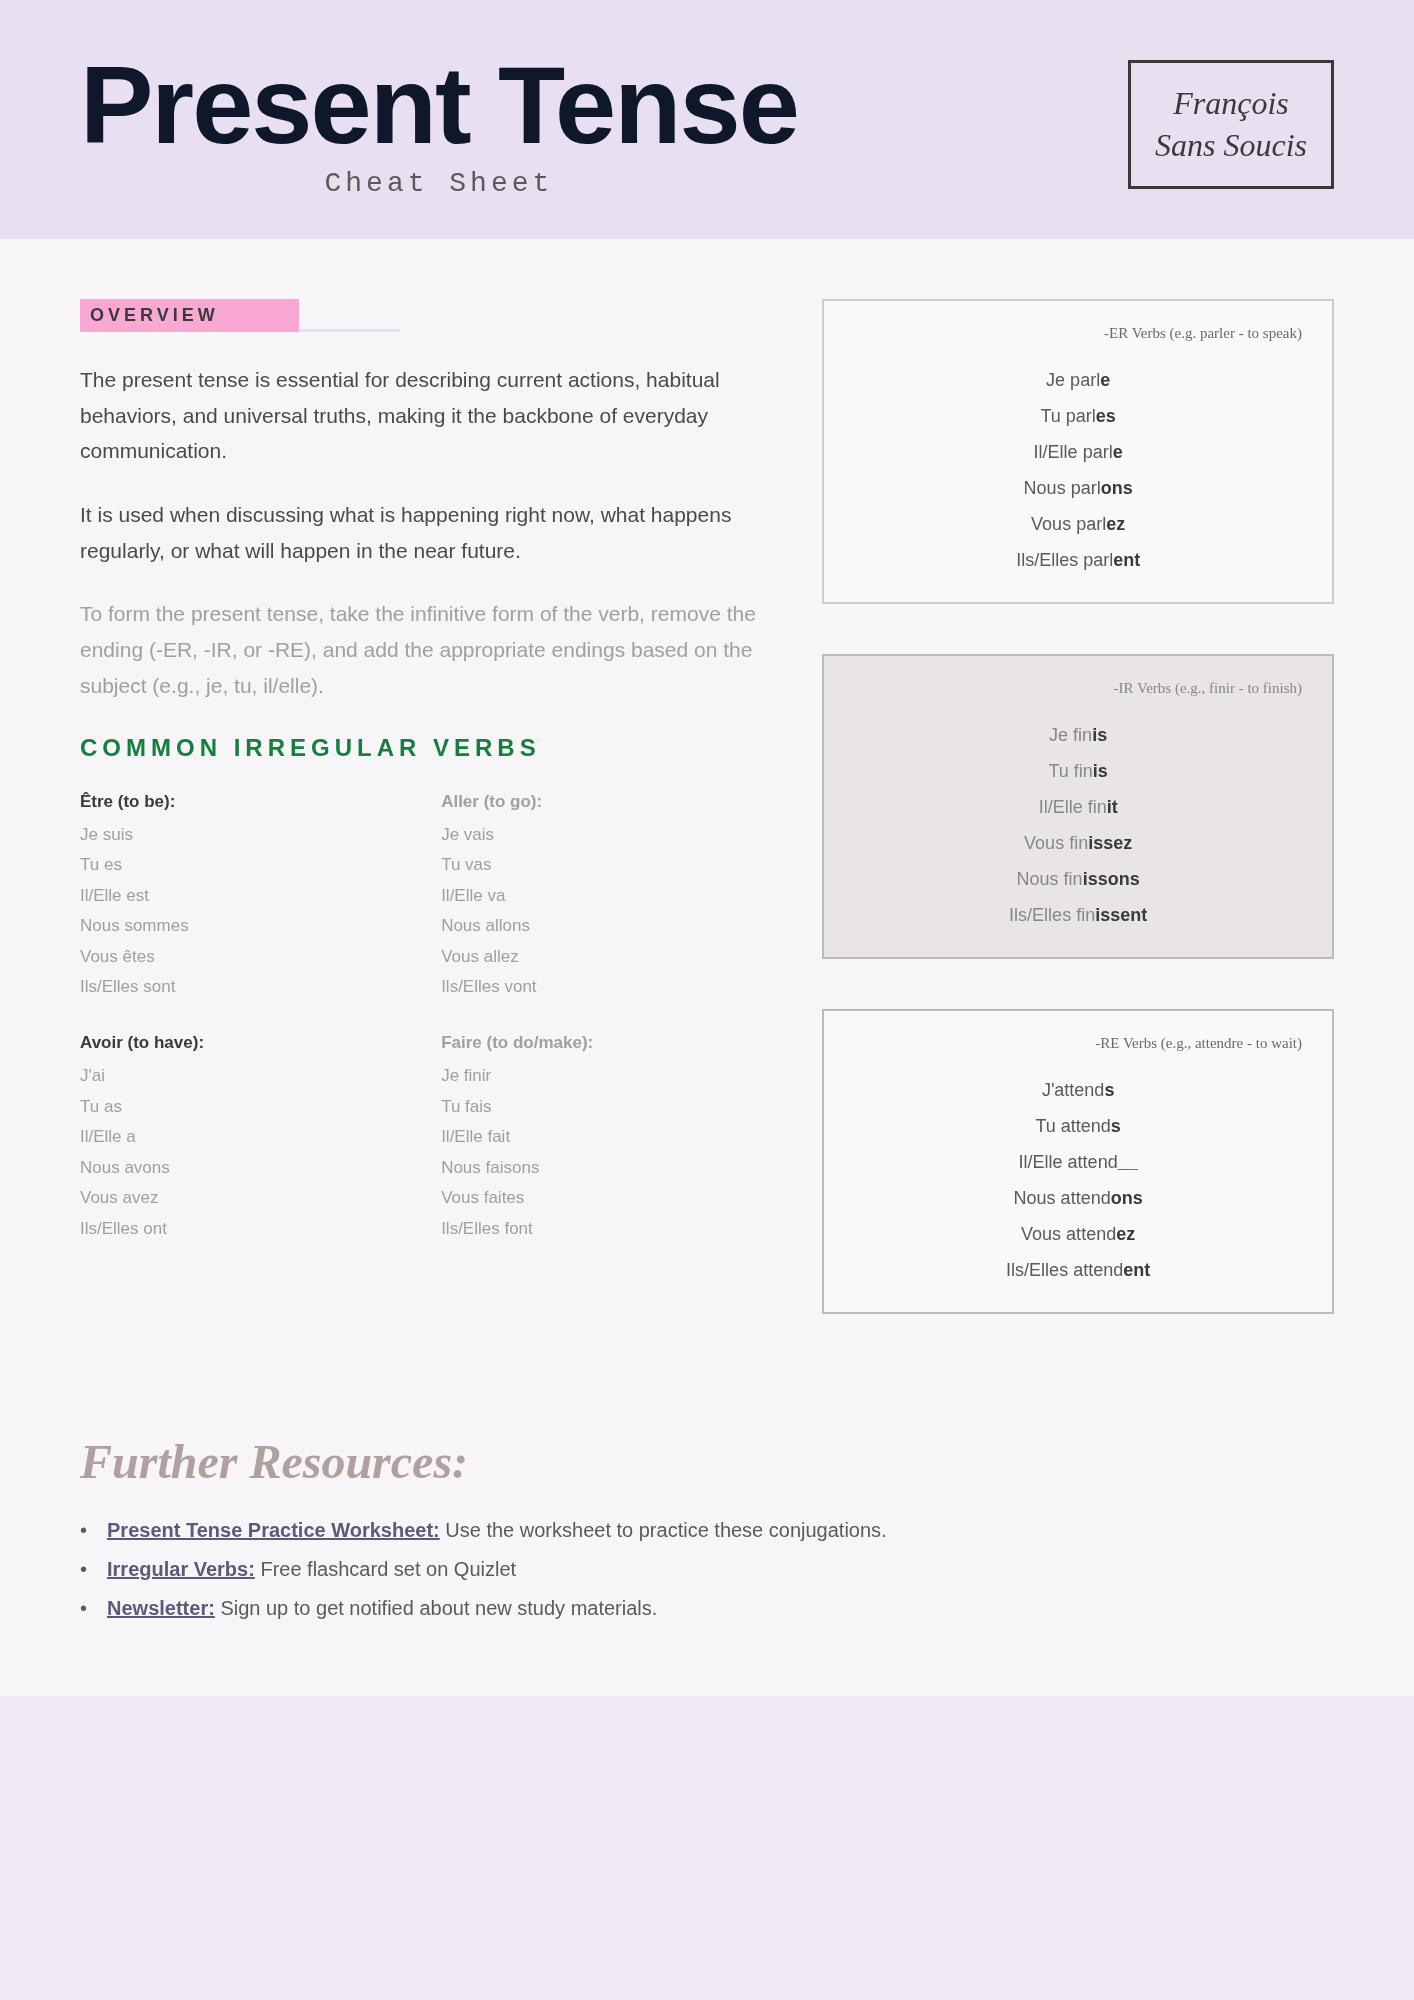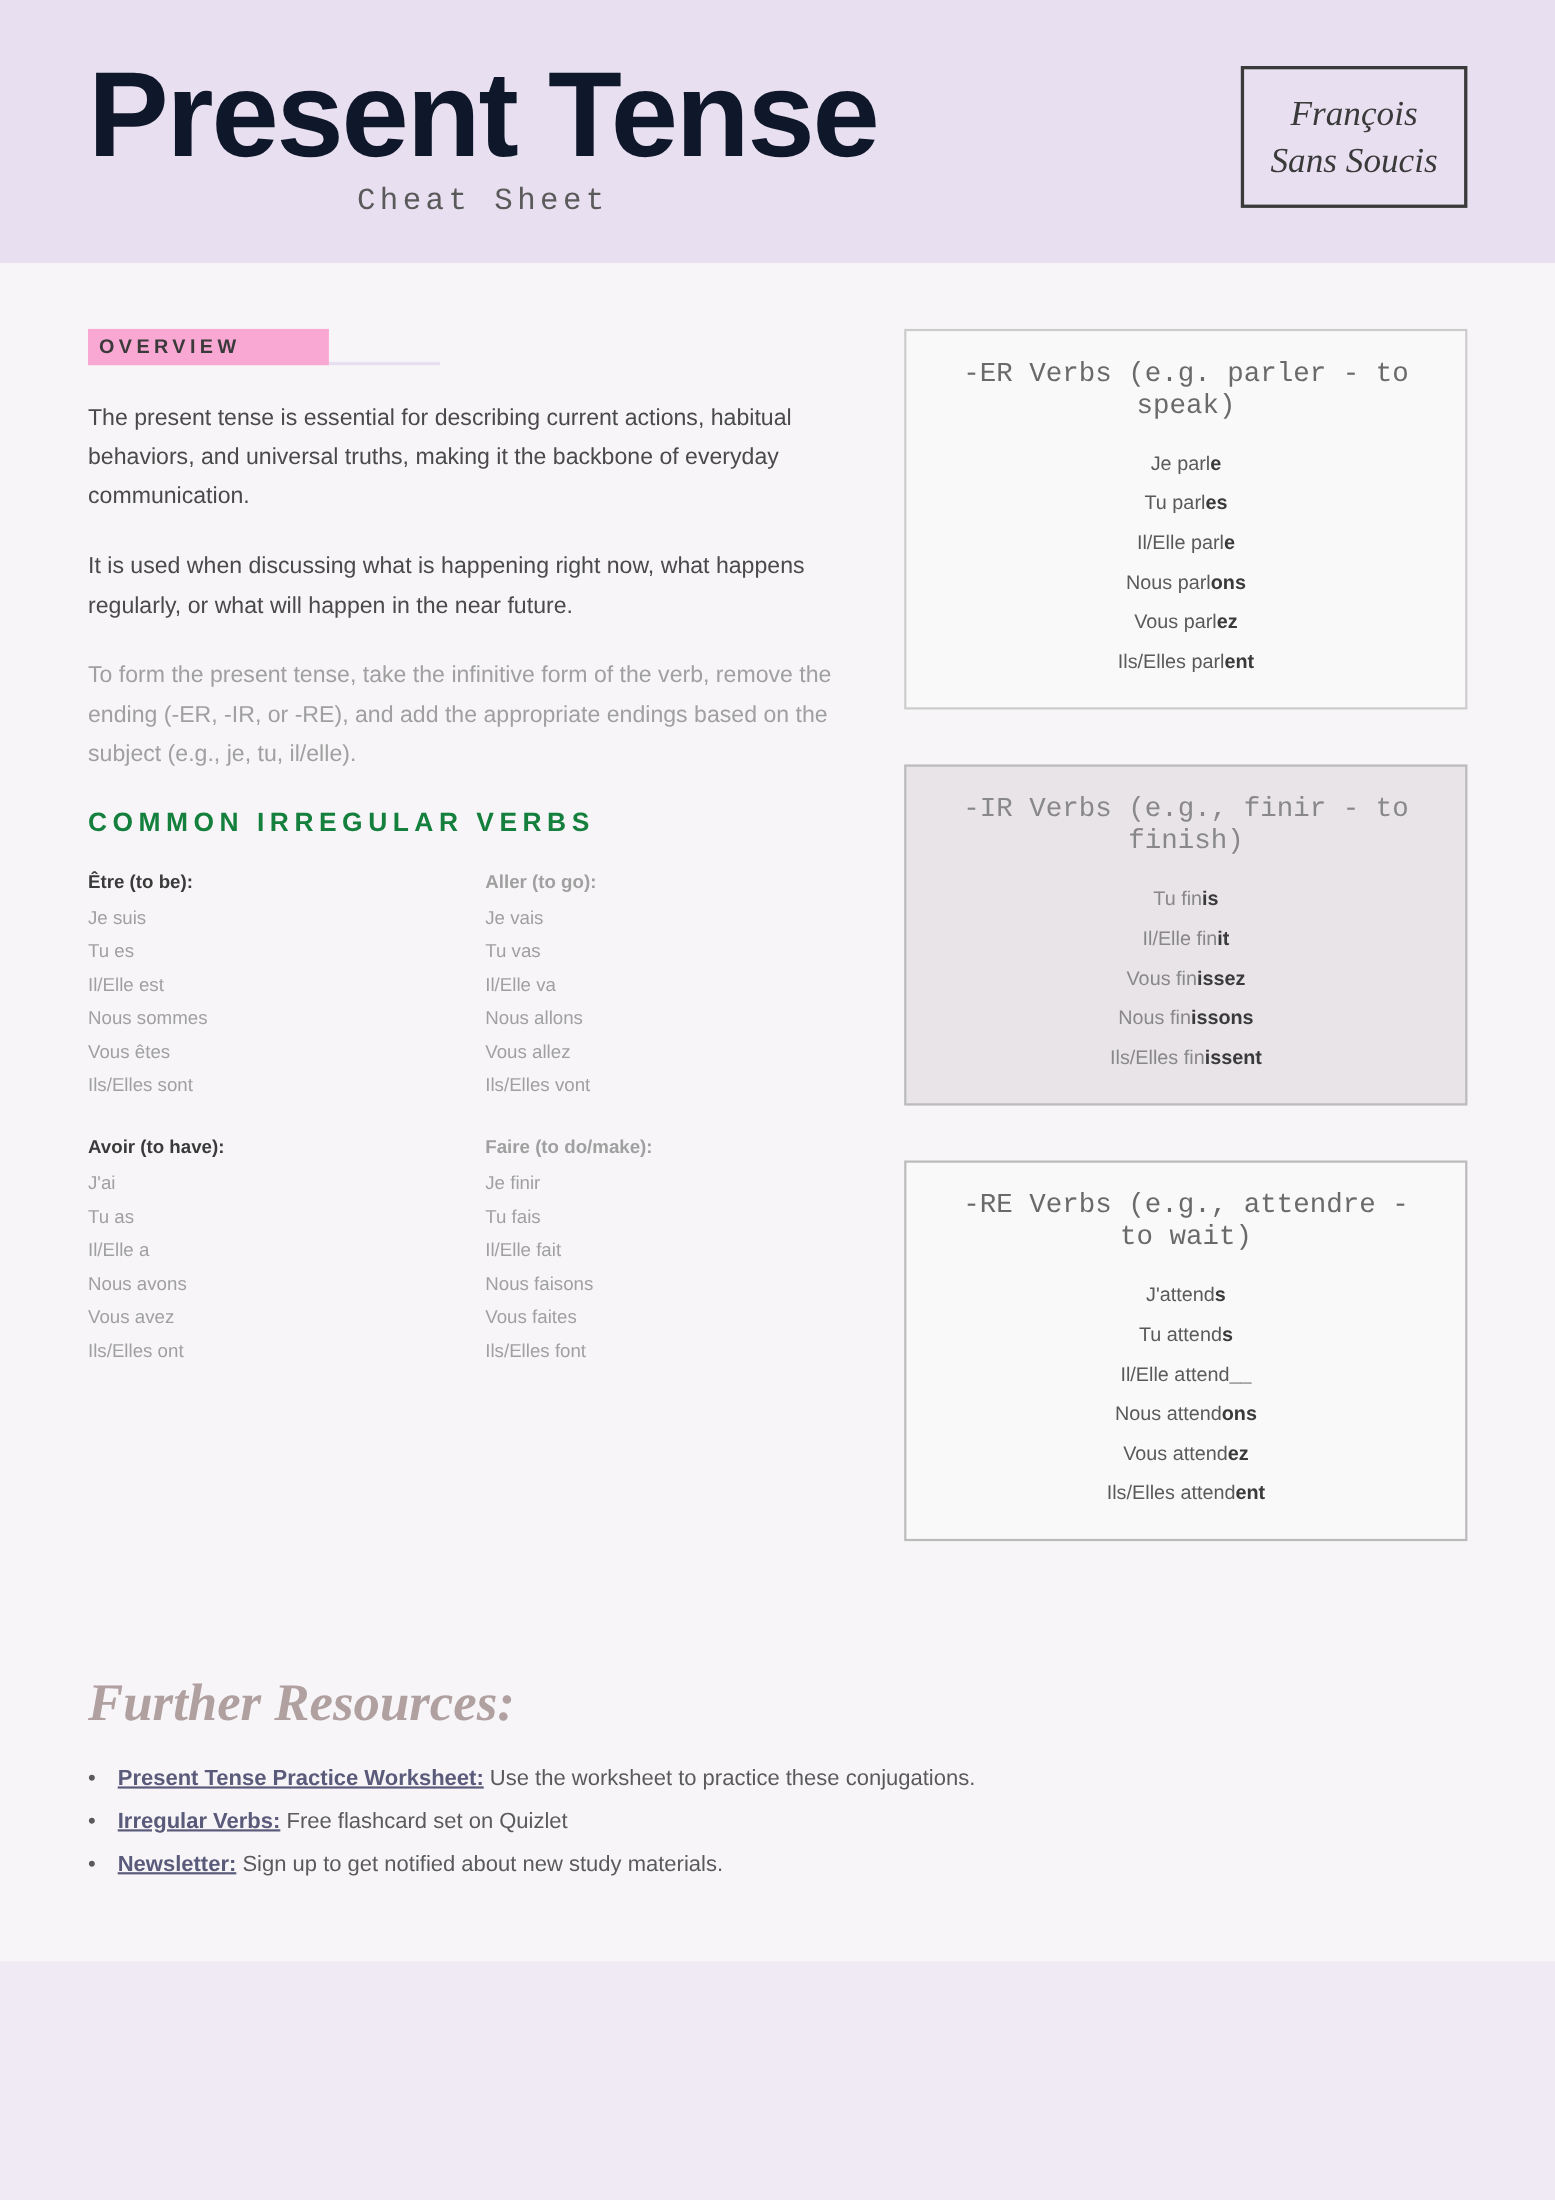--- a/index.html
+++ b/index.html
@@ -171,25 +171,25 @@
 
     
     .conj-box {
       border: 2px solid #ccc;
       padding: 24px 30px;
       background: #f9f9f9;
       margin-bottom: 20px;
     }
 
     .conj-title {
-      font-size: 25px;
+      font-size: 15px;
       color: #6a6a6a;
-      font-family: Liberation Mono, monospace;
+      font-family: Liberation Serif, serif;
       margin-bottom: 20px;
-      text-align: center;
+      text-align: right;
     }
 
     .conj-list {
       list-style: none;
       text-align: center;
     }
 
     .conj-list li {
       font-size: 18px;
       color: #5a5a5a;
@@ -344,20 +344,21 @@
           <li>Il/Elle parl<span class="bold-end">e</span></li>
           <li>Nous parl<span class="bold-end">ons</span></li>
           <li>Vous parl<span class="bold-end">ez</span></li>
           <li>Ils/Elles parl<span class="bold-end">ent</span></li>
         </ul>
       </div>
 
       <div class="conj-box" style="background:#e8e4e8; border-color:#bbb;">
         <div class="conj-title" style="color:#888;">-IR Verbs (e.g., finir - to finish)</div>
         <ul class="conj-list">
+          <li style="color:#888;">Je fin<span class="bold-end">is</span></li>
           <li style="color:#888;">Tu fin<span class="bold-end">is</span></li>
           <li style="color:#888;">Il/Elle fin<span class="bold-end">it</span></li>
           <li style="color:#888;">Vous fin<span class="bold-end">issez</span></li>
           <li style="color:#888;">Nous fin<span class="bold-end">issons</span></li>
           <li style="color:#888;">Ils/Elles fin<span class="bold-end">issent</span></li>
         </ul>
       </div>
 
       <div class="conj-box" style="border-color:#bbb;">
         <div class="conj-title">-RE Verbs (e.g., attendre - to wait)</div>

